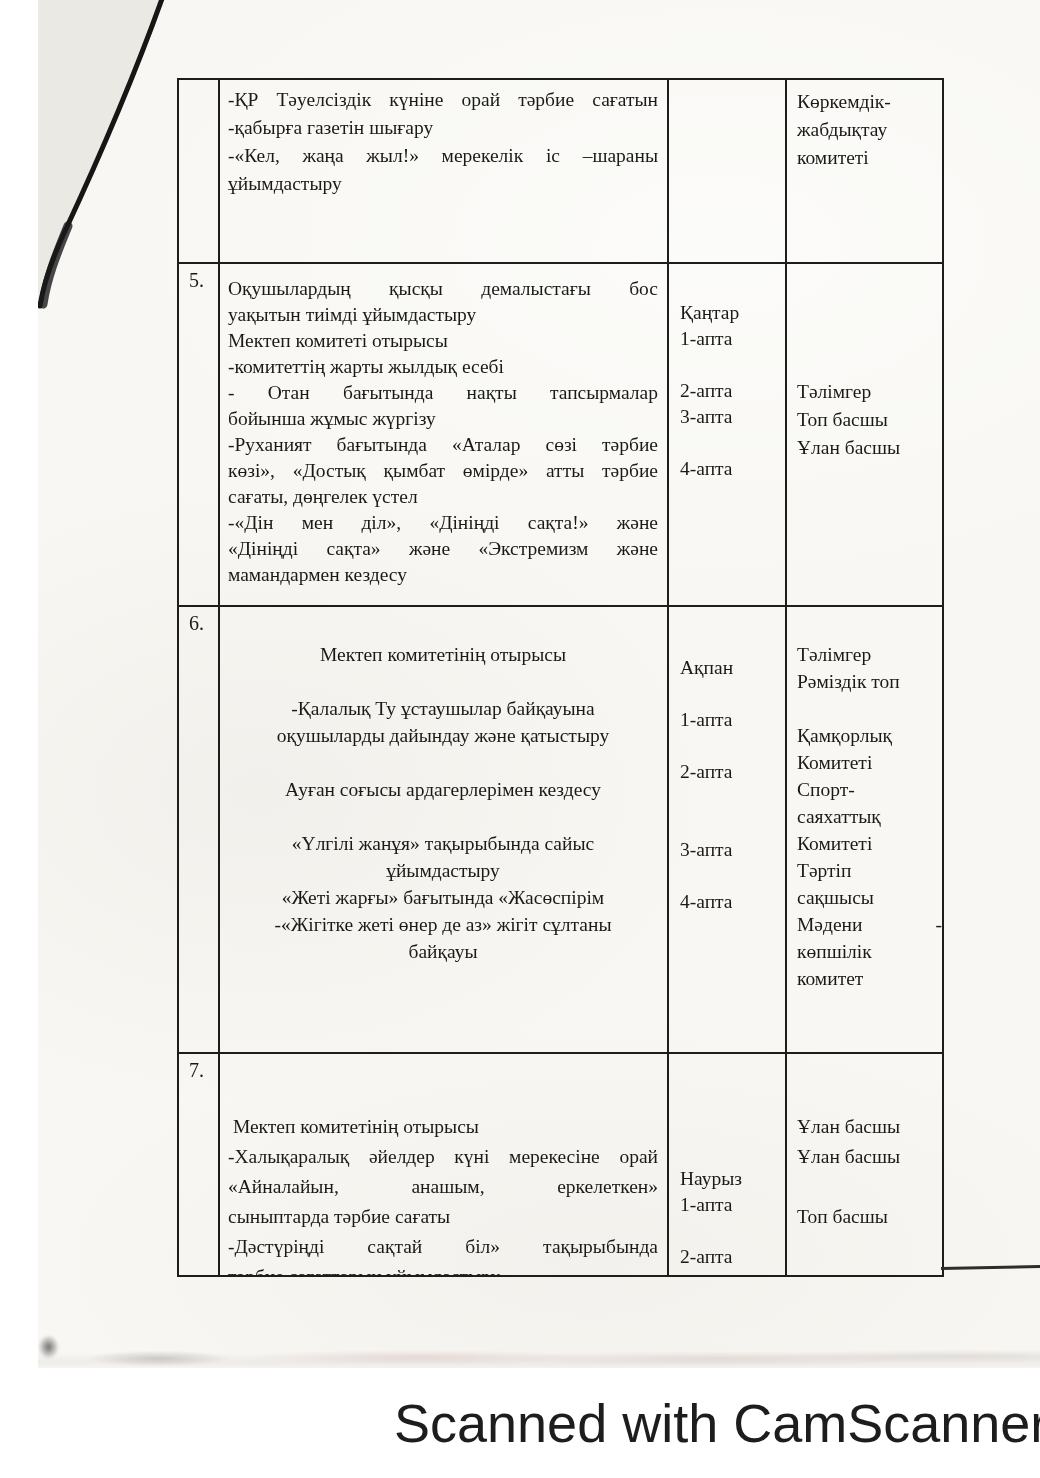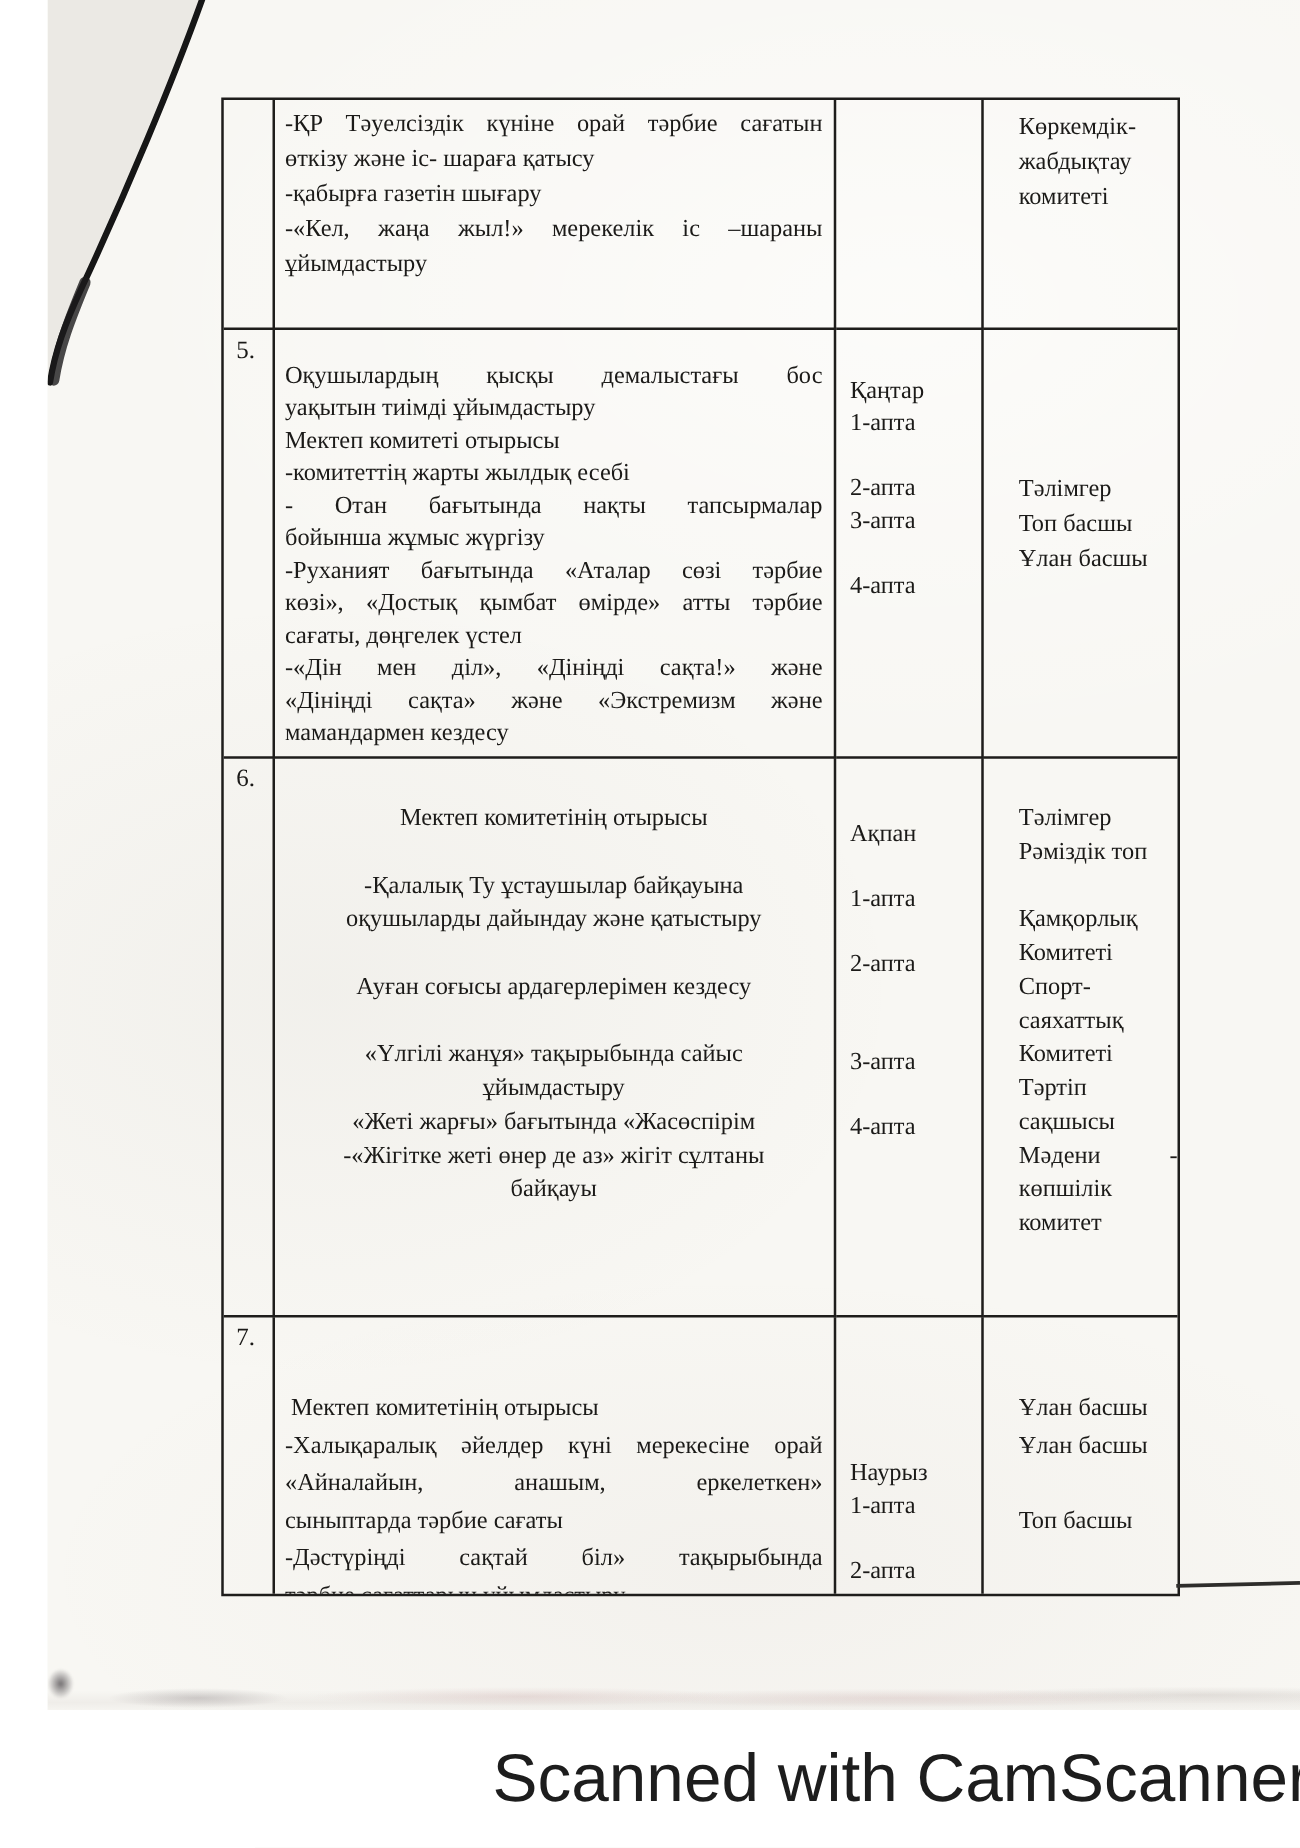--- a/index.html
+++ b/index.html
@@ -47,23 +47,23 @@
   }
   .cell{
     box-sizing:border-box;overflow:hidden;color:#1b1a18;
     border-right:2px solid #1e1d1b;border-bottom:2px solid #1e1d1b;
   }
   .cell.c4{border-right:none;}
   .cell.r4{border-bottom:none;}
   .c1{font-size:20px;padding:4px 0 0 10px;line-height:24px;}
   .c2{font-size:19.5px;padding:6px 9px 0 8px;}
   .c3{font-size:19.5px;padding-left:11px;line-height:26px;}
-  .c4{font-size:19.5px;padding-left:28px;line-height:28px;}
+  .c4{font-size:19.5px;padding-left:10px;line-height:28px;}
   .r1.c2{padding-top:6px;}   .r1.c2 div{line-height:28px;}
-  .r2.c2{padding-top:24px;}  .r2.c2 div{line-height:26px;}
+  .r2.c2{padding-top:12px;}  .r2.c2 div{line-height:26px;}
   .r3.c2{padding-top:34px;}  .r3.c2 div{line-height:27px;}
   .r4.c2{padding-top:58px;}  .r4.c2 div{line-height:30px;}
   .r1.c4{padding-top:8px;}
   .r2.c3{padding-top:36px;}
   .r2.c4{padding-top:114px;}
   .r3.c3{padding-top:48px;}
   .r3.c4{padding-top:34px;line-height:27px;}
   .r4.c3{padding-top:112px;}
   .r4.c4{padding-top:58px;line-height:30px;}
   .al-j{text-align:justify;text-align-last:justify;}
@@ -86,21 +86,20 @@
     <path d="M0,0 L122,0 C100,62 62,152 26,228 C13,256 6,276 2,302 L0,302 Z" fill="#ebe9e4"></path>
     <path d="M125,-4 C100,66 62,156 27,231 C14,259 6,281 2,306" fill="none" stroke="#161616" stroke-width="5" stroke-linecap="round"></path>
     <path d="M30,226 C18,255 9,278 5,304" fill="none" stroke="#1c1a1c" stroke-width="9" stroke-linecap="round" opacity="0.8"></path>
   </svg>
 
   <div class="tbl">
 
     <div class="cell c1 r1"></div>
     <div class="cell c2 r1">
         <div class="al-j">-ҚР Тәуелсіздік күніне орай тәрбие сағатын</div>
-        <div>өткізу және іс- шараға қатысу</div>
         <div>-қабырға газетін шығару</div>
         <div class="al-j">-«Кел, жаңа жыл!» мерекелік іс –шараны</div>
         <div>ұйымдастыру</div>
       </div>
     <div class="cell c3 r1"></div>
     <div class="cell c4 r1">
         <div>Көркемдік-</div>
         <div>жабдықтау</div>
         <div>комитеті</div>
       </div>

